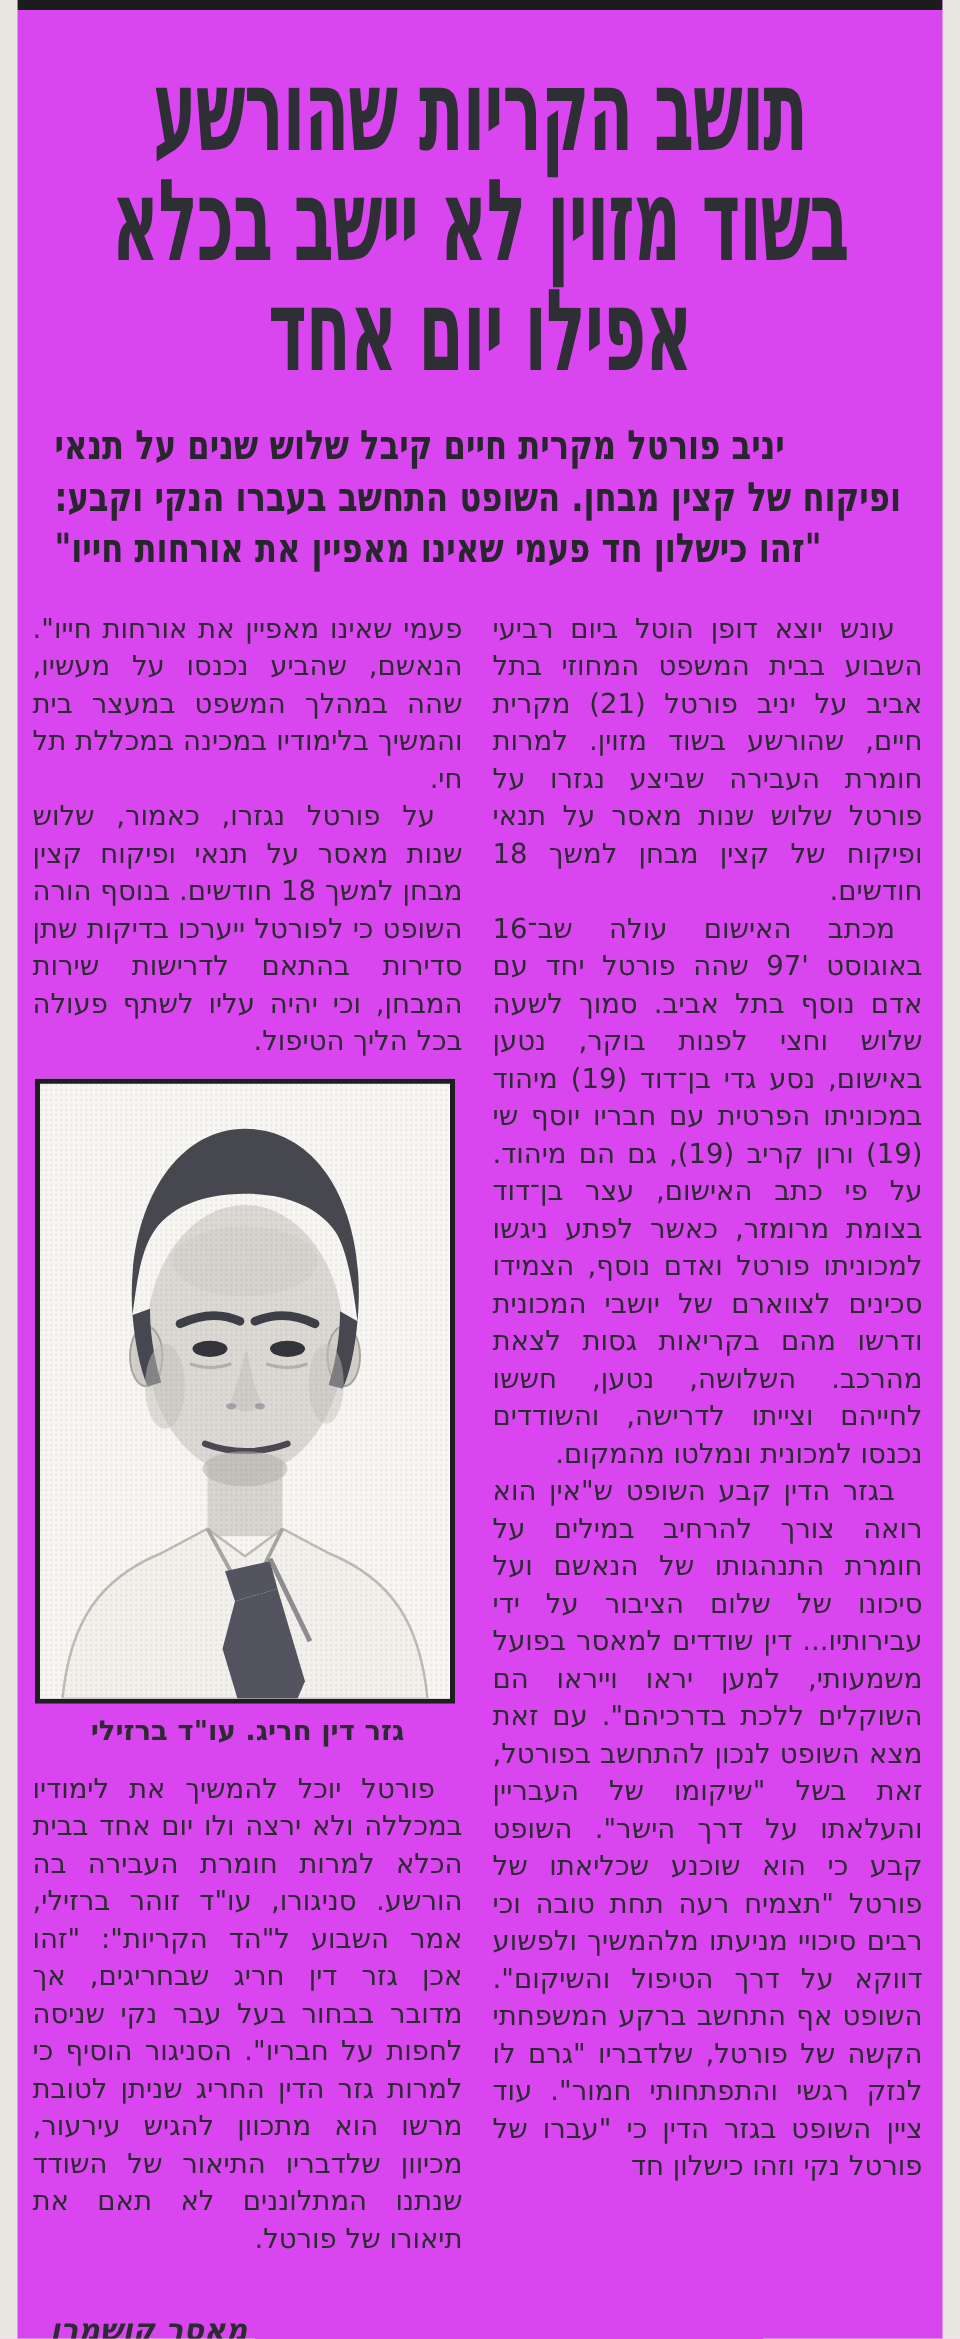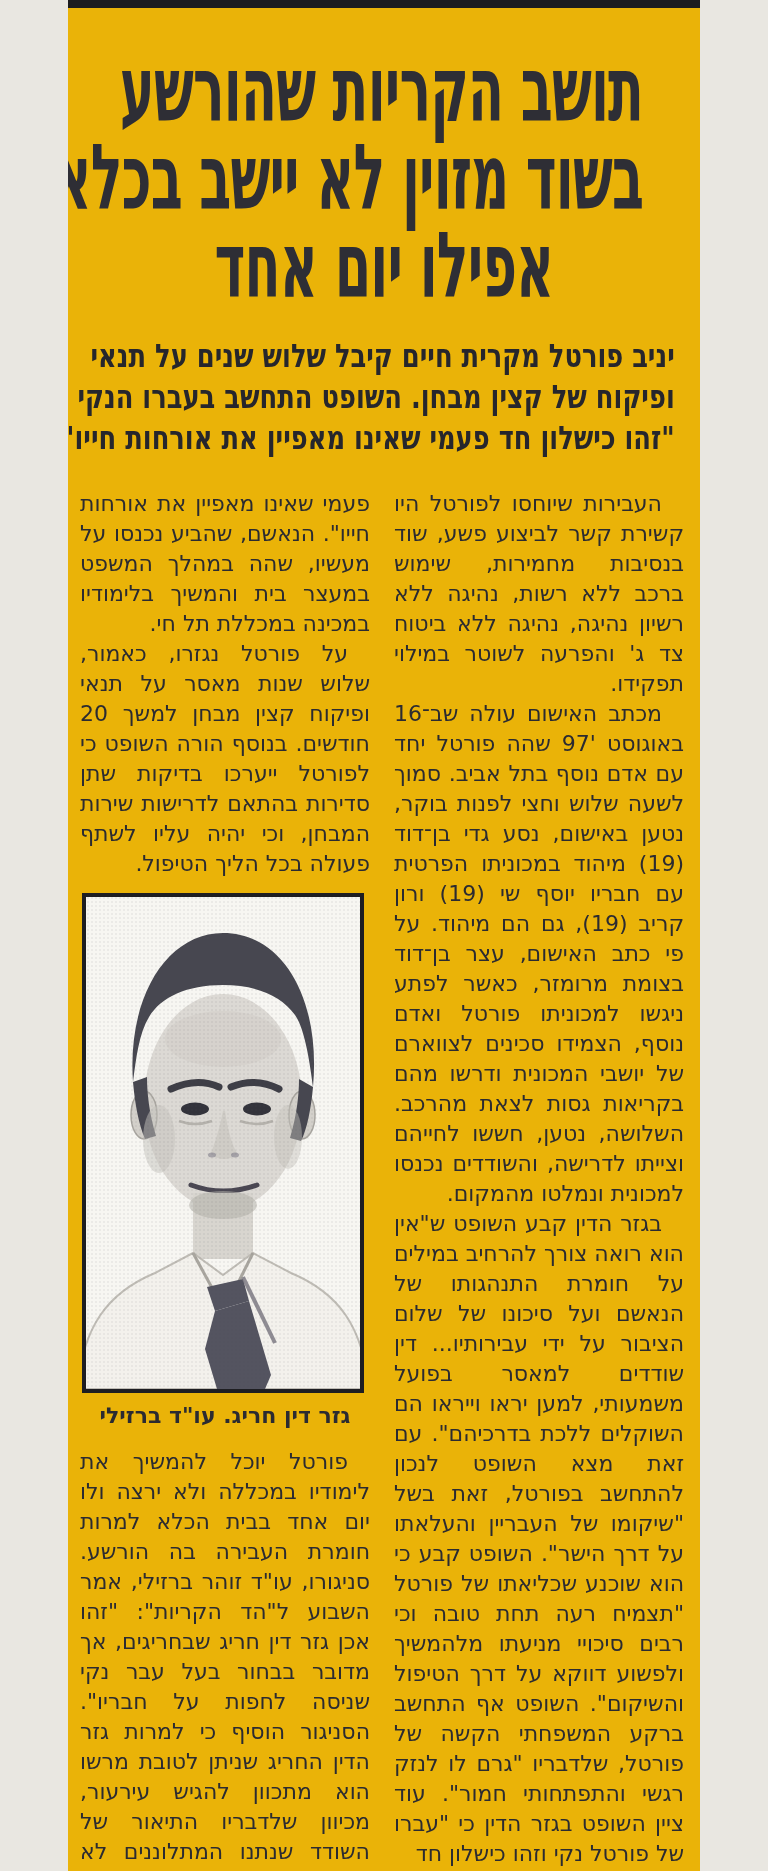--- a/index.html
+++ b/index.html
@@ -1,20 +1,20 @@
 <!DOCTYPE html>
 <html lang="he" dir="rtl"><head>
 <meta charset="utf-8">
 <style>
   html,body{margin:0;padding:0;background:#e9e7e1;}
   .page{
     position:relative;
-    width:632px;height:1871px;
+    width:740px;height:1871px;
     margin:0 auto;
-    background:#eab308;
+    background:#d946ef;
     overflow:hidden;
     direction:rtl;
     color:#2b2b31;
     font-family:"DejaVu Sans", sans-serif;
   }
   .top-rule{
     position:absolute;top:0;left:0;right:0;height:8px;
     background:#1c1c1f;
   }
   .headline{margin-top:46px;text-align:center;}
@@ -84,28 +84,28 @@
 
   <div class="subhead">
     <div class="shl">יניב פורטל מקרית חיים קיבל שלוש שנים על תנאי</div>
     <div class="shl">ופיקוח של קצין מבחן. השופט התחשב בעברו הנקי וקבע:</div>
     <div class="shl">"זהו כישלון חד פעמי שאינו מאפיין את אורחות חייו"</div>
   </div>
 
   <div class="columns">
 
     <div class="col">
-      <p>העבירות שיוחסו לפורטל היו קשירת קשר לביצוע פשע, שוד בנסיבות מחמירות, שימוש ברכב ללא רשות, נהיגה ללא רשיון נהיגה, נהיגה ללא ביטוח צד ג' והפרעה לשוטר במילוי תפקידו.</p>
+      <p>עונש יוצא דופן הוטל ביום רביעי השבוע בבית המשפט המחוזי בתל אביב על יניב פורטל (21) מקרית חיים, שהורשע בשוד מזוין. למרות חומרת העבירה שביצע נגזרו על פורטל שלוש שנות מאסר על תנאי ופיקוח של קצין מבחן למשך 18 חודשים.</p>
       <p>מכתב האישום עולה שב־16 באוגוסט '97 שהה פורטל יחד עם אדם נוסף בתל אביב. סמוך לשעה שלוש וחצי לפנות בוקר, נטען באישום, נסע גדי בן־דוד (19) מיהוד במכוניתו הפרטית עם חבריו יוסף שי (19) ורון קריב (19), גם הם מיהוד. על פי כתב האישום, עצר בן־דוד בצומת מרומזר, כאשר לפתע ניגשו למכוניתו פורטל ואדם נוסף, הצמידו סכינים לצווארם של יושבי המכונית ודרשו מהם בקריאות גסות לצאת מהרכב. השלושה, נטען, חששו לחייהם וצייתו לדרישה, והשודדים נכנסו למכונית ונמלטו מהמקום.</p>
       <p>בגזר הדין קבע השופט ש"אין הוא רואה צורך להרחיב במילים על חומרת התנהגותו של הנאשם ועל סיכונו של שלום הציבור על ידי עבירותיו... דין שודדים למאסר בפועל משמעותי, למען יראו וייראו הם השוקלים ללכת בדרכיהם". עם זאת מצא השופט לנכון להתחשב בפורטל, זאת בשל "שיקומו של העבריין והעלאתו על דרך הישר". השופט קבע כי הוא שוכנע שכליאתו של פורטל "תצמיח רעה תחת טובה וכי רבים סיכויי מניעתו מלהמשיך ולפשוע דווקא על דרך הטיפול והשיקום". השופט אף התחשב ברקע המשפחתי הקשה של פורטל, שלדבריו "גרם לו לנזק רגשי והתפתחותי חמור". עוד ציין השופט בגזר הדין כי "עברו של פורטל נקי וזהו כישלון חד</p>
     </div>
 
     <div class="col">
       <p class="cont">פעמי שאינו מאפיין את אורחות חייו". הנאשם, שהביע נכנסו על מעשיו, שהה במהלך המשפט במעצר בית והמשיך בלימודיו במכינה במכללת תל חי.</p>
-      <p>על פורטל נגזרו, כאמור, שלוש שנות מאסר על תנאי ופיקוח קצין מבחן למשך 20 חודשים. בנוסף הורה השופט כי לפורטל ייערכו בדיקות שתן סדירות בהתאם לדרישות שירות המבחן, וכי יהיה עליו לשתף פעולה בכל הליך הטיפול.</p>
+      <p>על פורטל נגזרו, כאמור, שלוש שנות מאסר על תנאי ופיקוח קצין מבחן למשך 18 חודשים. בנוסף הורה השופט כי לפורטל ייערכו בדיקות שתן סדירות בהתאם לדרישות שירות המבחן, וכי יהיה עליו לשתף פעולה בכל הליך הטיפול.</p>
 
       <figure class="photo">
         <svg viewBox="0 0 328 492" preserveAspectRatio="xMidYMid slice" aria-hidden="true">
           <defs>
             <pattern id="ht" width="4" height="4" patternUnits="userSpaceOnUse">
               <circle cx="1" cy="1" r="1" fill="#4a4a55"></circle>
             </pattern>
           </defs>
           <rect x="0" y="0" width="328" height="492" fill="#f7f6f2"></rect>
 

